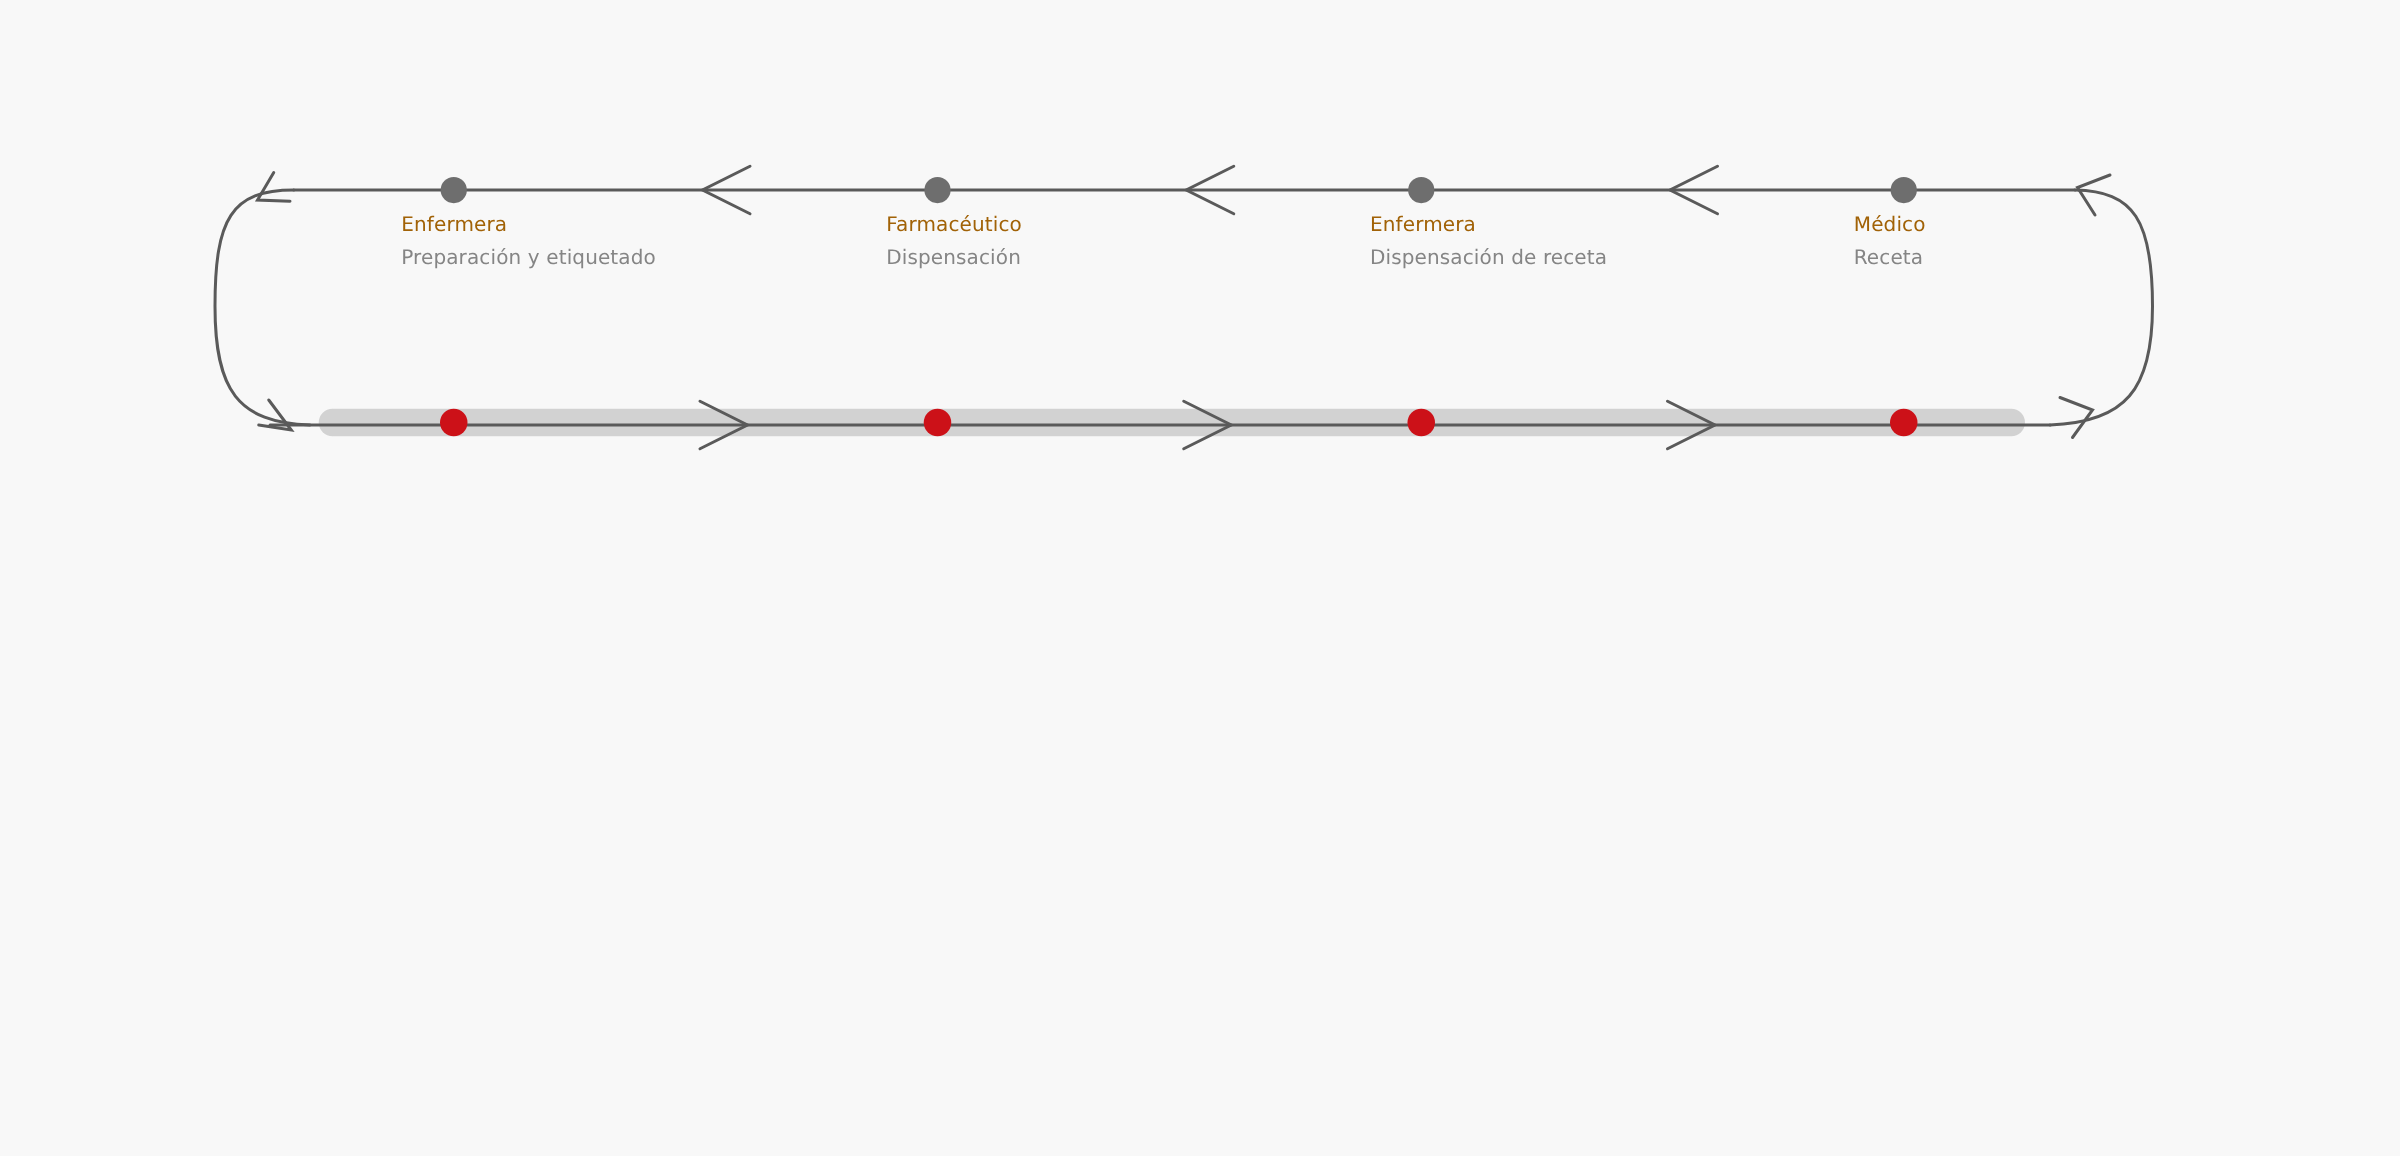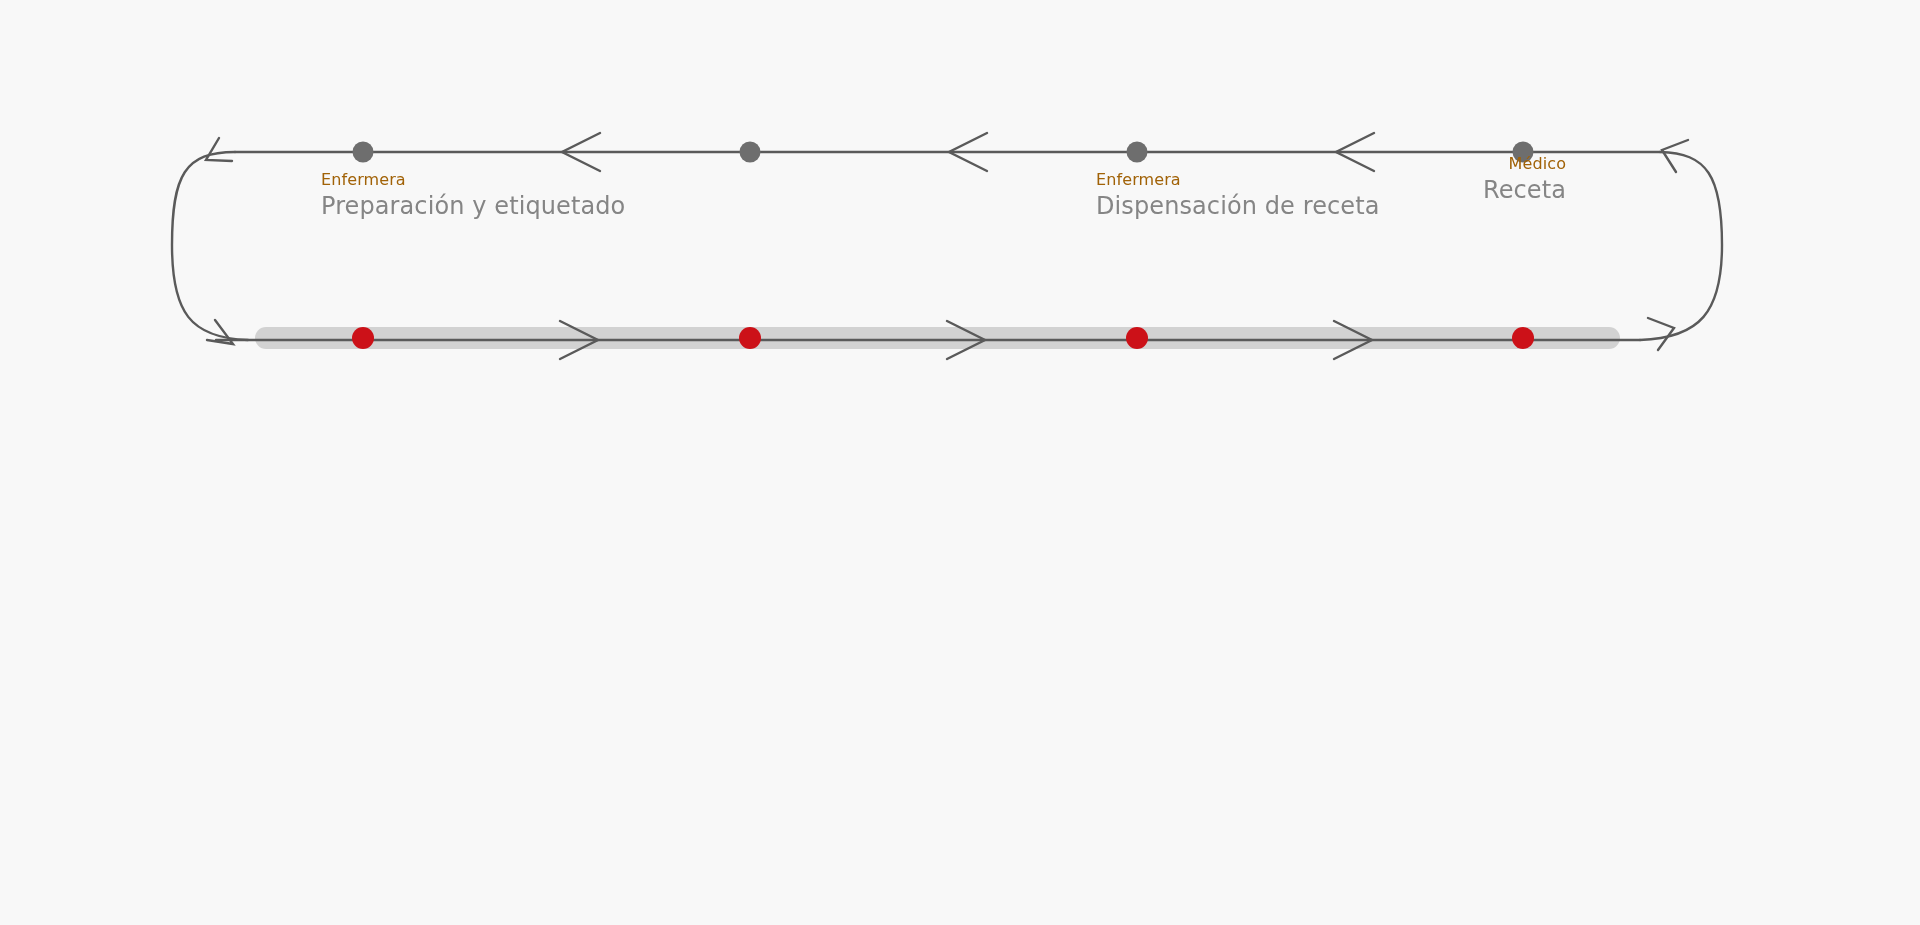--- a/index.html
+++ b/index.html
@@ -33,21 +33,21 @@
     pointer-events: none;
   }
   .node-title {
     font-size: 16px;
     color: #a16207;
     line-height: 27px;
     font-weight: 400;
     letter-spacing: 0.1px;
   }
   .node-sub {
-    font-size: 24px;
+    font-size: 16px;
     color: #858585;
     line-height: 26px;
     font-weight: 400;
     letter-spacing: 0.1px;
   }
 </style>
 </head>
 <body style="background: rgb(248, 248, 248);">
 
 <div id="canvas-wrap">
@@ -112,24 +112,28 @@
       <circle cx="1523" cy="338" r="11" fill="#cc1118"></circle>
     </g>
 
   </svg>
 
   <div class="node-label-group" style="left:321px; top:166px;">
     <div class="node-title">Enfermera</div>
     <div class="node-sub">Preparación y etiquetado</div>
   </div>
 
+  <div class="node-label-group" style="left:709px; top:166px;">
+    <div class="node-title">Farmacéutico</div>
+    <div class="node-sub">Dispensación</div>
+  </div>
 
   <div class="node-label-group" style="left:1096px; top:166px;">
     <div class="node-title">Enfermera</div>
     <div class="node-sub">Dispensación de receta</div>
   </div>
 
-  <div class="node-label-group" style="left:1483px; top:150px;text-align:right;">
+  <div class="node-label-group" style="left:1483px; top:166px;">
     <div class="node-title">Médico</div>
     <div class="node-sub">Receta</div>
   </div>
 
 </div>
 
 </body></html>

